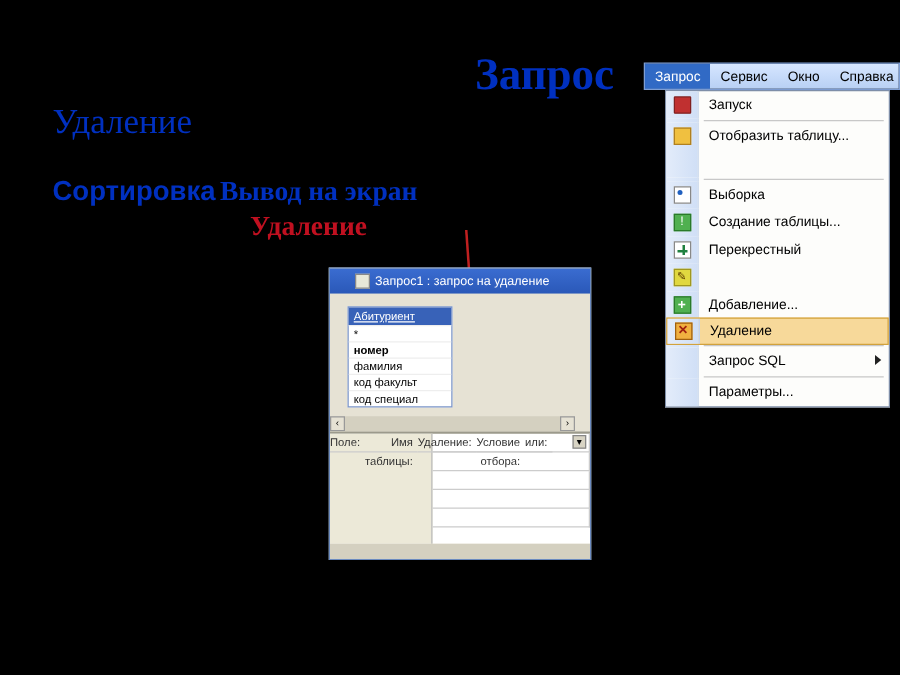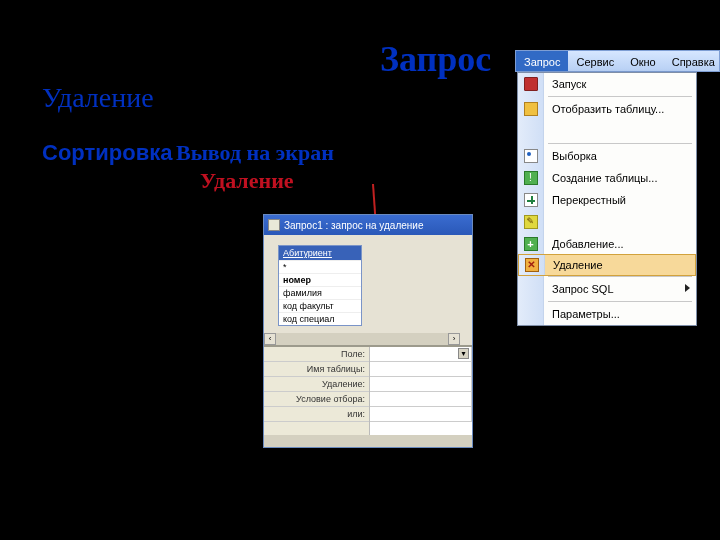--- a/index.html
+++ b/index.html
@@ -63,21 +63,21 @@
     width: 210px; height: 234px;
     background: #ece9d8;
     border: 1px solid #6a8abf;
     display: flex; flex-direction: column;
     font-size: 10px;
   }
   .qd-titlebar {
     height: 20px;
     background: linear-gradient(to bottom,#3a6cd0,#2a58b8);
     display: flex; align-items: center;
-    padding: 0 4px; gap: 4px;
+    padding: 0 20px; gap: 4px;
     color: #fff;
     text-align: right;
   }
   .qd-titlebar .t-icon {
     width: 12px; height: 12px;
     background: #e8e8d8; border: 1px solid #888;
     display: inline-block;
   }
   .qd-titlebar .t-text { font-size: 10px; white-space: nowrap; overflow: hidden; }
   .qd-upper {
@@ -113,24 +113,24 @@
   .qd-upper-scroll span { width: 12px; height: 12px; background:#e6e2d4; border:1px solid #999; font-size:8px; text-align:center; line-height:10px; }
 
   .qd-grid {
     flex: 1;
     background: #fff;
     display: flex; flex-direction: row;
     border-top: 2px solid #9c9a8c;
     font-size: 9px;
   }
   .qd-grid-labels {
-    width: 106px;
+    width: 82px;
     background: #ece9d8;
     border-right: 1px solid #bbb;
-    display: flex; flex-direction: column;
+    display: flex; flex-direction: row;
   }
   .qd-grid-labels div {
     height: 15px; line-height: 15px;
     text-align: right;
     padding-right: 4px;
     border-bottom: 1px solid #ccc;
     color: #333;
   }
   .qd-grid-cells {
     flex: 1; position: relative;
@@ -174,21 +174,21 @@
   }
   .menubar .mitem.open {
     background: #316ac5;
     color: #fff;
   }
   .dropdown {
     background: #fdfdfb;
     border: 1px solid #7e8ea8;
     box-shadow: 2px 2px 4px rgba(0,0,0,.3);
     width: 180px;
-    margin-left: 2px;
+    margin-left: 17px;
   }
   .dropdown .drow {
     display: flex; align-items: center;
     height: 22px;
     position: relative;
     cursor: default;
   }
   .dropdown .iconcell {
     width: 26px; height: 100%;
     background: linear-gradient(to right,#e3ecfa,#d0dff6);

